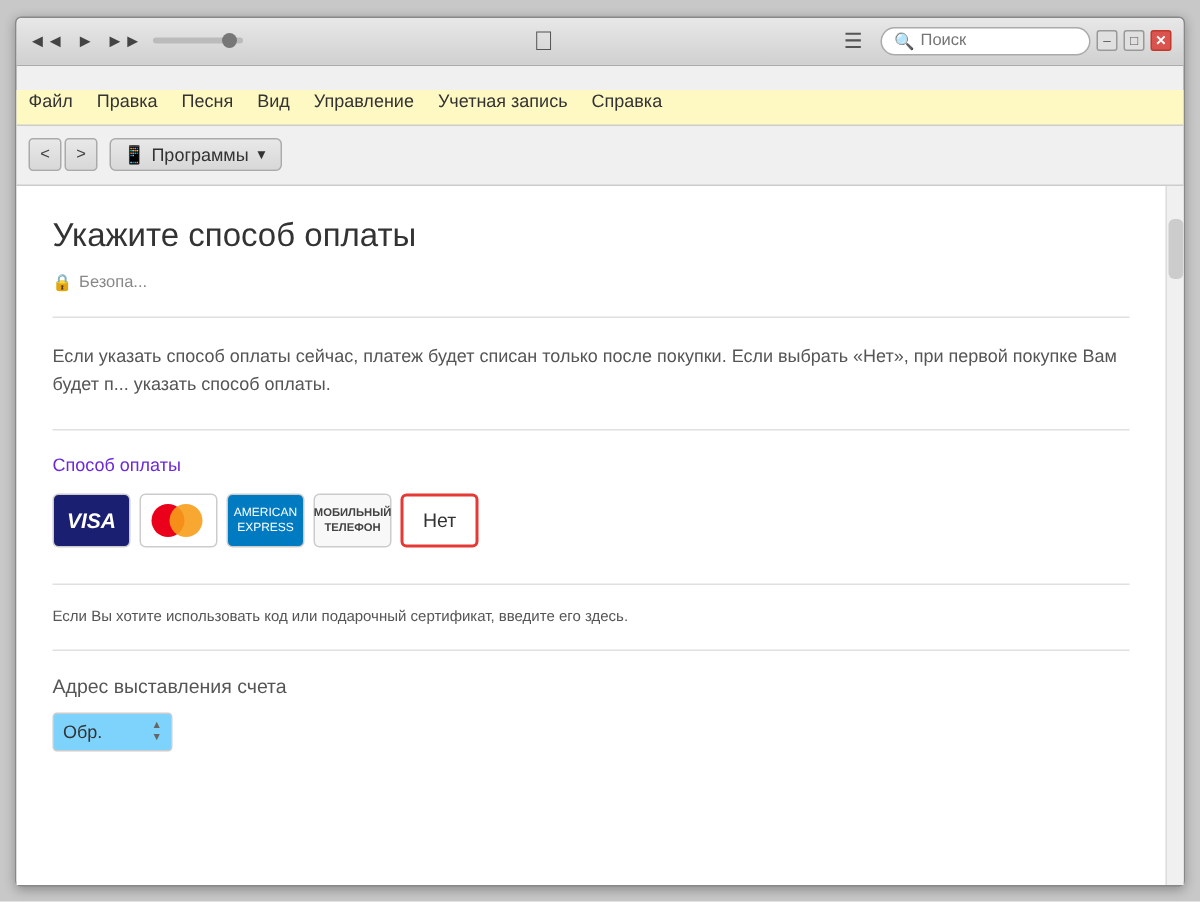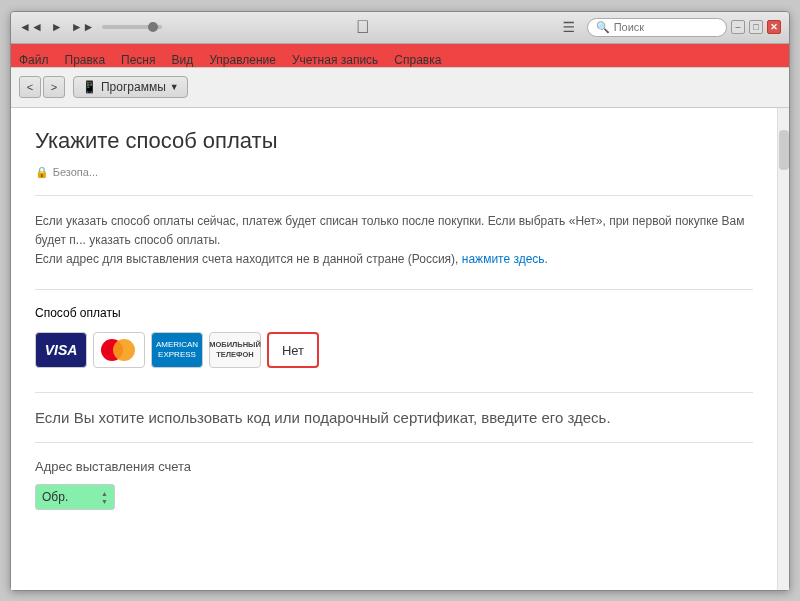--- a/index.html
+++ b/index.html
@@ -102,26 +102,27 @@
       border: none;
       outline: none;
       background: transparent;
       font-size: 11px;
       color: #888;
       width: 100px;
     }
     
     .menubar {
       height: 24px;
-      background: #ef4444;
+      background: #fef9c3;
       border-bottom: 1px solid #ccc;
       display: flex;
-      align-items: flex-end;
+      align-items: flex-start;
       padding: 0 8px;
       gap: 16px;
+      margin-top: 16px;
     }
     .menu-item {
       font-size: 12px;
       color: #333;
       cursor: pointer;
     }
     
     .navbar {
       height: 40px;
       background: #f0f0f0;
@@ -234,21 +235,21 @@
       color: #0077cc;
       text-decoration: none;
     }
     .divider {
       border: none;
       border-top: 1px solid #e0e0e0;
       margin: 16px 0;
     }
     .section-label {
       font-size: 12px;
-      color: #000000;
+      color: #6d28d9;
       margin-bottom: 12px;
     }
     .payment-options {
       display: flex;
       align-items: flex-start;
       gap: 6px;
       margin-bottom: 24px;
     }
     .card-icon {
       height: 36px;
@@ -321,21 +322,21 @@
       background: white;
       display: flex;
       align-items: center;
       justify-content: center;
       cursor: pointer;
       font-size: 13px;
       color: #333;
       font-weight: normal;
     }
     .code-section-text {
-      font-size: 15px;
+      font-size: 10px;
       color: #555;
       margin-bottom: 10px;
     }
     .code-input {
       width: 200px;
       height: 28px;
       border: 1px solid #ccc;
       border-radius: 3px;
       padding: 0 8px;
       font-size: 12px;
@@ -352,21 +353,21 @@
     .billing-select {
       display: flex;
       align-items: center;
       gap: 4px;
     }
     .select-box {
       width: 80px;
       height: 26px;
       border: 1px solid #ccc;
       border-radius: 3px;
-      background: #86efac;
+      background: #7dd3fc;
       display: flex;
       align-items: center;
       justify-content: space-between;
       padding: 0 6px;
       font-size: 12px;
       color: #333;
       cursor: pointer;
     }
     .select-arrows {
       display: flex;
@@ -448,24 +449,20 @@
         <div class="security-badge">
           <span>🔒</span>
           <span>Безопа...</span>
         </div>
       </div>
 
       <hr class="divider">
 
       <div class="info-text">
         <p>Если указать способ оплаты сейчас, платеж будет списан только после покупки. Если выбрать «Нет», при первой покупке Вам будет п... указать способ оплаты.</p>
-        <p>
-          <span>Если адрес для выставления счета находится не в данной стране (Россия),</span>
-          <a href="#" style="color:#0077cc; text-decoration:none;">нажмите здесь.</a>
-        </p>
       </div>
 
       <hr class="divider">
 
       <div class="section-label">Способ оплаты</div>
 
       <div class="payment-options">
 
         <div class="card-icon visa-card">
           <span>VISA</span>

